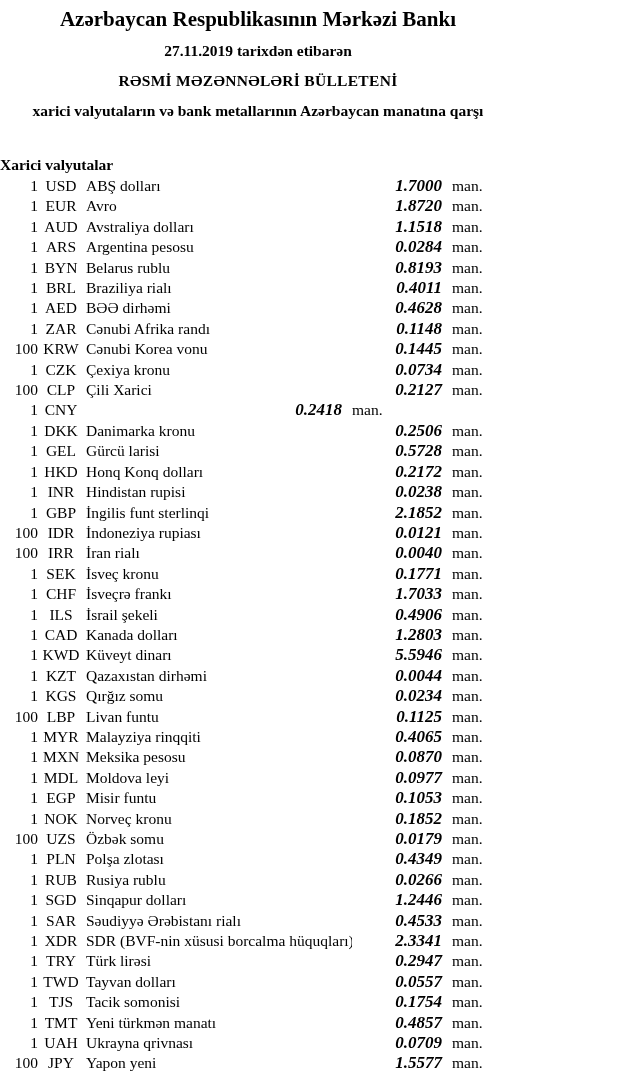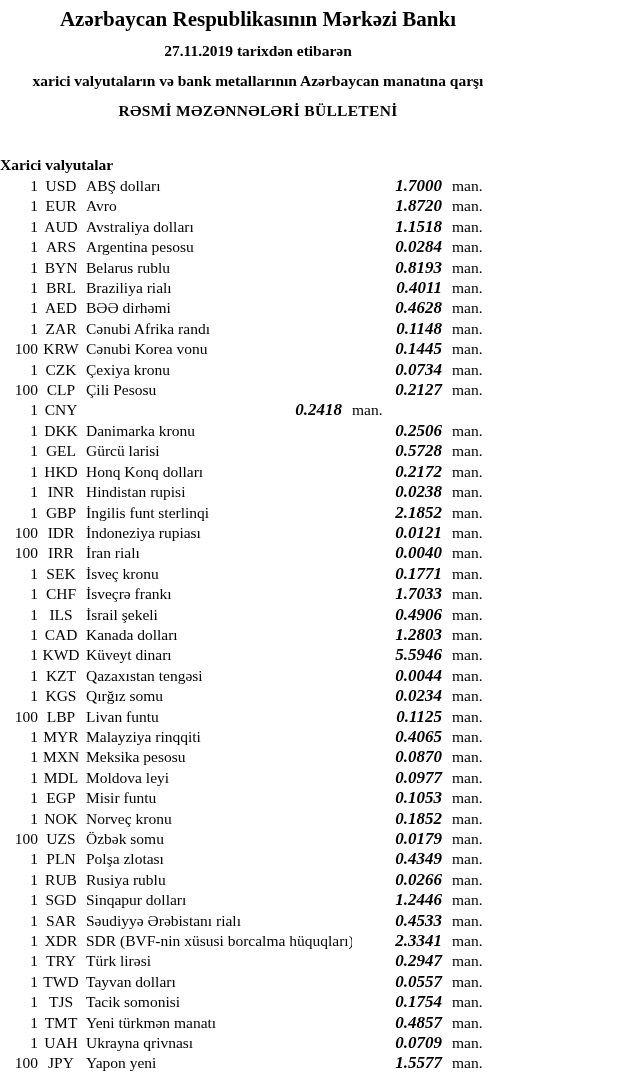--- a/index.html
+++ b/index.html
@@ -76,22 +76,22 @@
     text-align: left;
   }
 </style>
 </head>
 <body>
 
 <div class="page">
   <div class="header">
     <h1 class="bank-name">Azərbaycan Respublikasının Mərkəzi Bankı</h1>
     <p class="header-line">27.11.2019 tarixdən etibarən</p>
+    <p class="header-line bulletin-title">RƏSMİ MƏZƏNNƏLƏRİ BÜLLETENİ</p>
     <p class="header-line">xarici valyutaların və bank metallarının Azərbaycan manatına qarşı</p>
-    <p class="header-line bulletin-title">RƏSMİ MƏZƏNNƏLƏRİ BÜLLETENİ</p>
   </div>
 
   <h2 class="section-title">Xarici valyutalar</h2>
 
   <div class="rates-table">
       <div class="row">
         <span class="qty-cell">1</span>
         <span class="code-cell">USD</span>
         <span class="name-cell">ABŞ dolları</span>
         <span class="rate-cell">1.7000</span>
@@ -156,21 +156,21 @@
       <div class="row">
         <span class="qty-cell">1</span>
         <span class="code-cell">CZK</span>
         <span class="name-cell">Çexiya kronu</span>
         <span class="rate-cell">0.0734</span>
         <span class="unit-cell">man.</span>
       </div>
       <div class="row">
         <span class="qty-cell">100</span>
         <span class="code-cell">CLP</span>
-        <span class="name-cell">Çili Pesosu</span>
+        <span class="name-cell">Çili Xarici</span>
         <span class="rate-cell">0.2127</span>
         <span class="unit-cell">man.</span>
       </div>
       <div class="row">
         <span class="qty-cell">1</span>
         <span class="code-cell">CNY</span>
         <span class="rate-cell">0.2418</span>
         <span class="unit-cell">man.</span>
       </div>
       <div class="row">
@@ -253,21 +253,21 @@
       <div class="row">
         <span class="qty-cell">1</span>
         <span class="code-cell">KWD</span>
         <span class="name-cell">Küveyt dinarı</span>
         <span class="rate-cell">5.5946</span>
         <span class="unit-cell">man.</span>
       </div>
       <div class="row">
         <span class="qty-cell">1</span>
         <span class="code-cell">KZT</span>
-        <span class="name-cell">Qazaxıstan tengəsi</span>
+        <span class="name-cell">Qazaxıstan dirhəmi</span>
         <span class="rate-cell">0.0044</span>
         <span class="unit-cell">man.</span>
       </div>
       <div class="row">
         <span class="qty-cell">1</span>
         <span class="code-cell">KGS</span>
         <span class="name-cell">Qırğız somu</span>
         <span class="rate-cell">0.0234</span>
         <span class="unit-cell">man.</span>
       </div>

